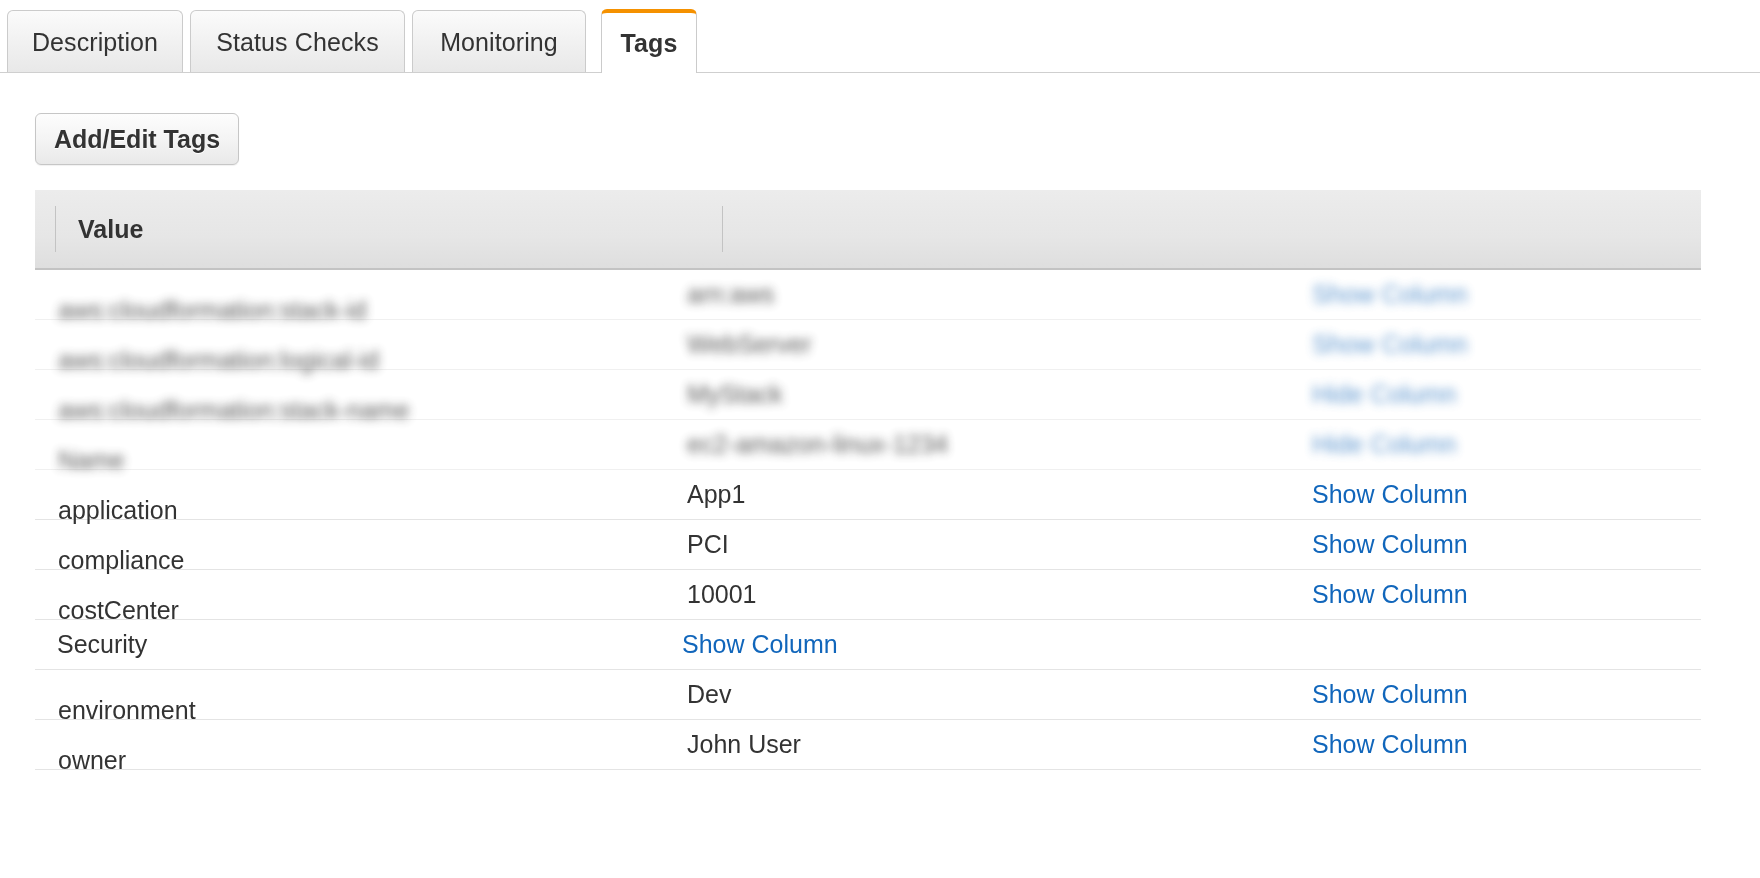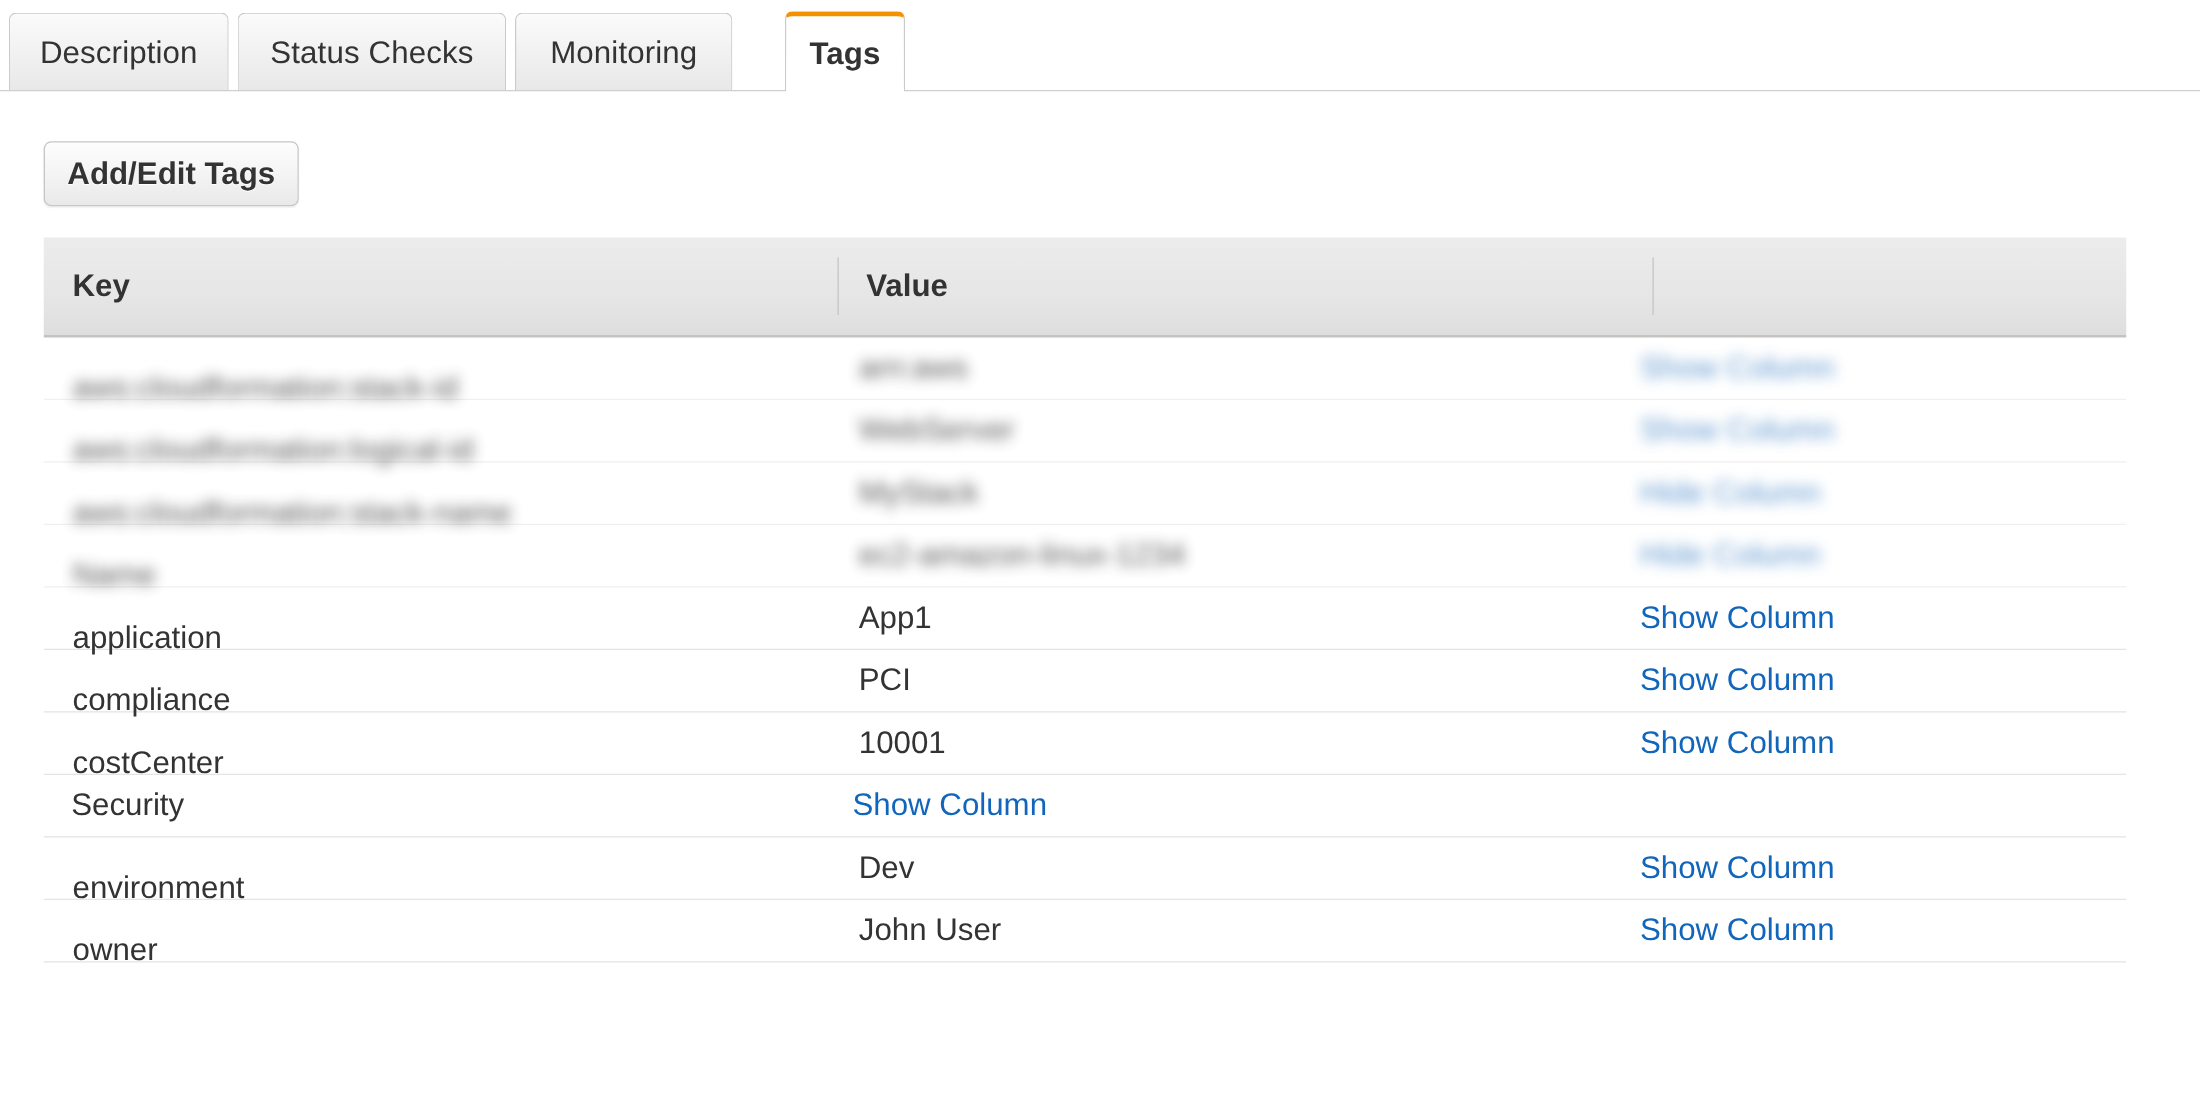--- a/index.html
+++ b/index.html
@@ -67,21 +67,21 @@
     left: 0;
     right: 0;
     bottom: -2px;
     height: 3px;
     background: #ffffff;
   }
 
   #tab-0 { left: 7px;   width: 176px; }
   #tab-1 { left: 190px; width: 215px; }
   #tab-2 { left: 412px; width: 174px; }
-  #tab-3 { left: 628px; width: 96px; }
+  #tab-3 { left: 601px; width: 96px; }
 
   
   .addedit-btn {
     position: absolute;
     left: 35px;
     top: 113px;
     width: 204px;
     height: 52px;
     box-sizing: border-box;
     border: 1px solid #c6c6c6;
@@ -178,21 +178,20 @@
   <div class="tabbar-underline"></div>
 </div>
 
 <button class="addedit-btn">
   <span>Add/Edit Tags</span>
 </button>
 
 <div class="tags-table">
 
   <div class="thead">
-    <div class="th col-key">Key</div>
     <div class="th col-value">Value</div>
     <div class="th col-act"></div>
   </div>
 
   <div id="tbody">
       <div class="trow redacted">
         <div class="cell-key">aws:cloudformation:stack-id</div>
         <div class="cell-value">arn:aws</div>
         <div class="cell-act"><a class="col-link">Show Column</a></div>
       </div>

